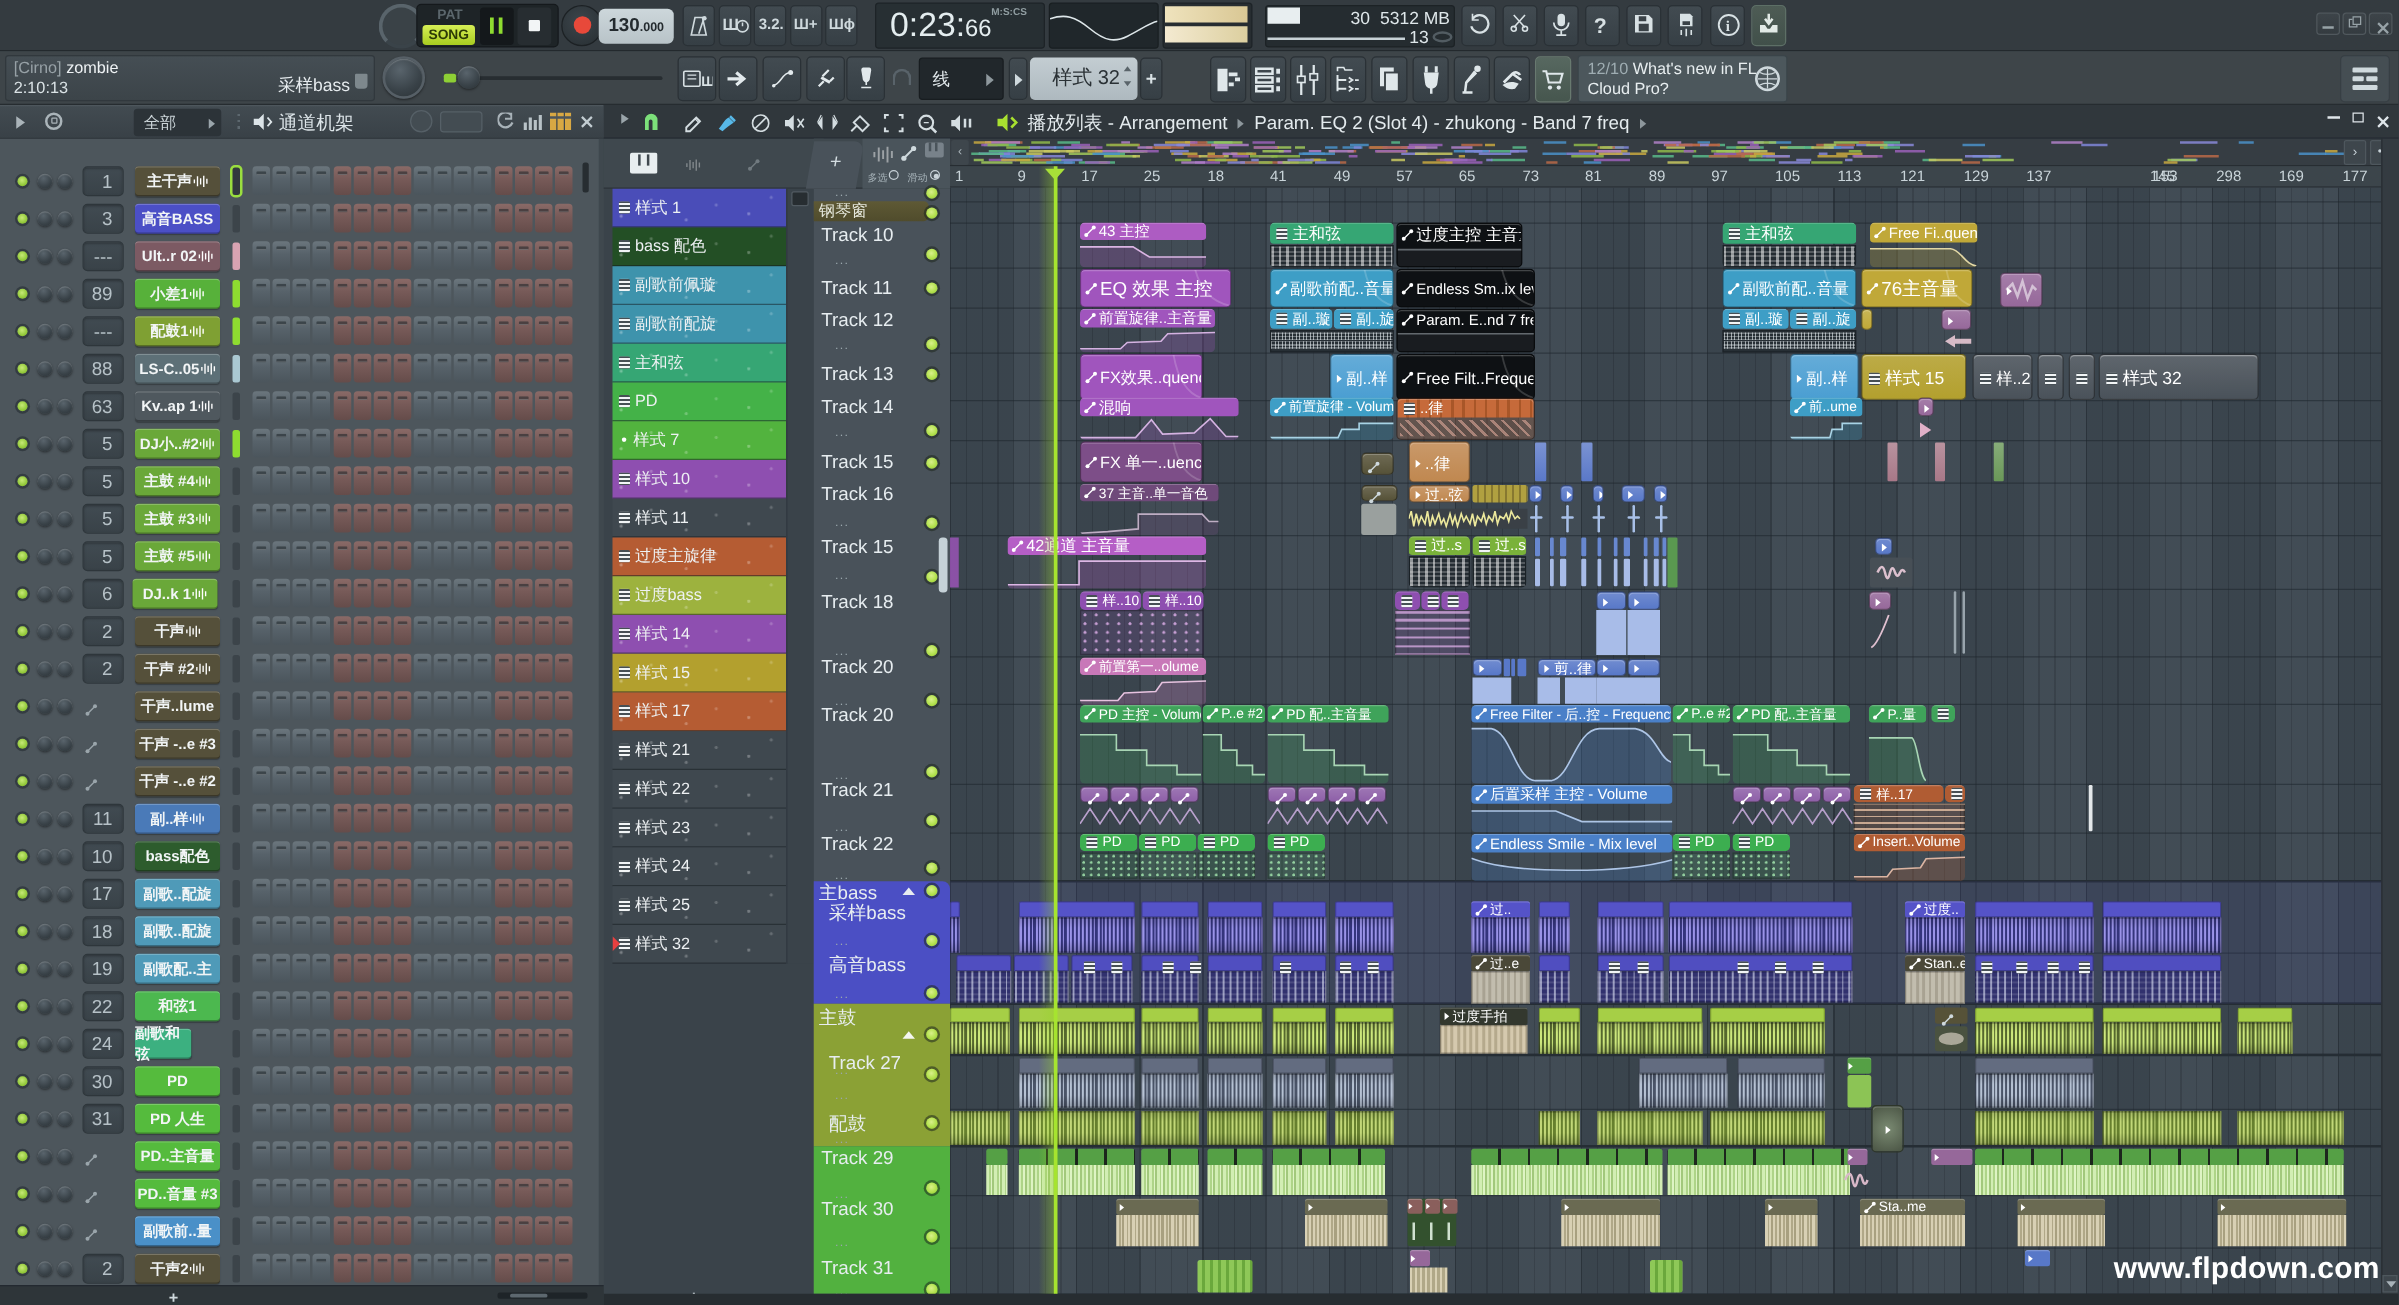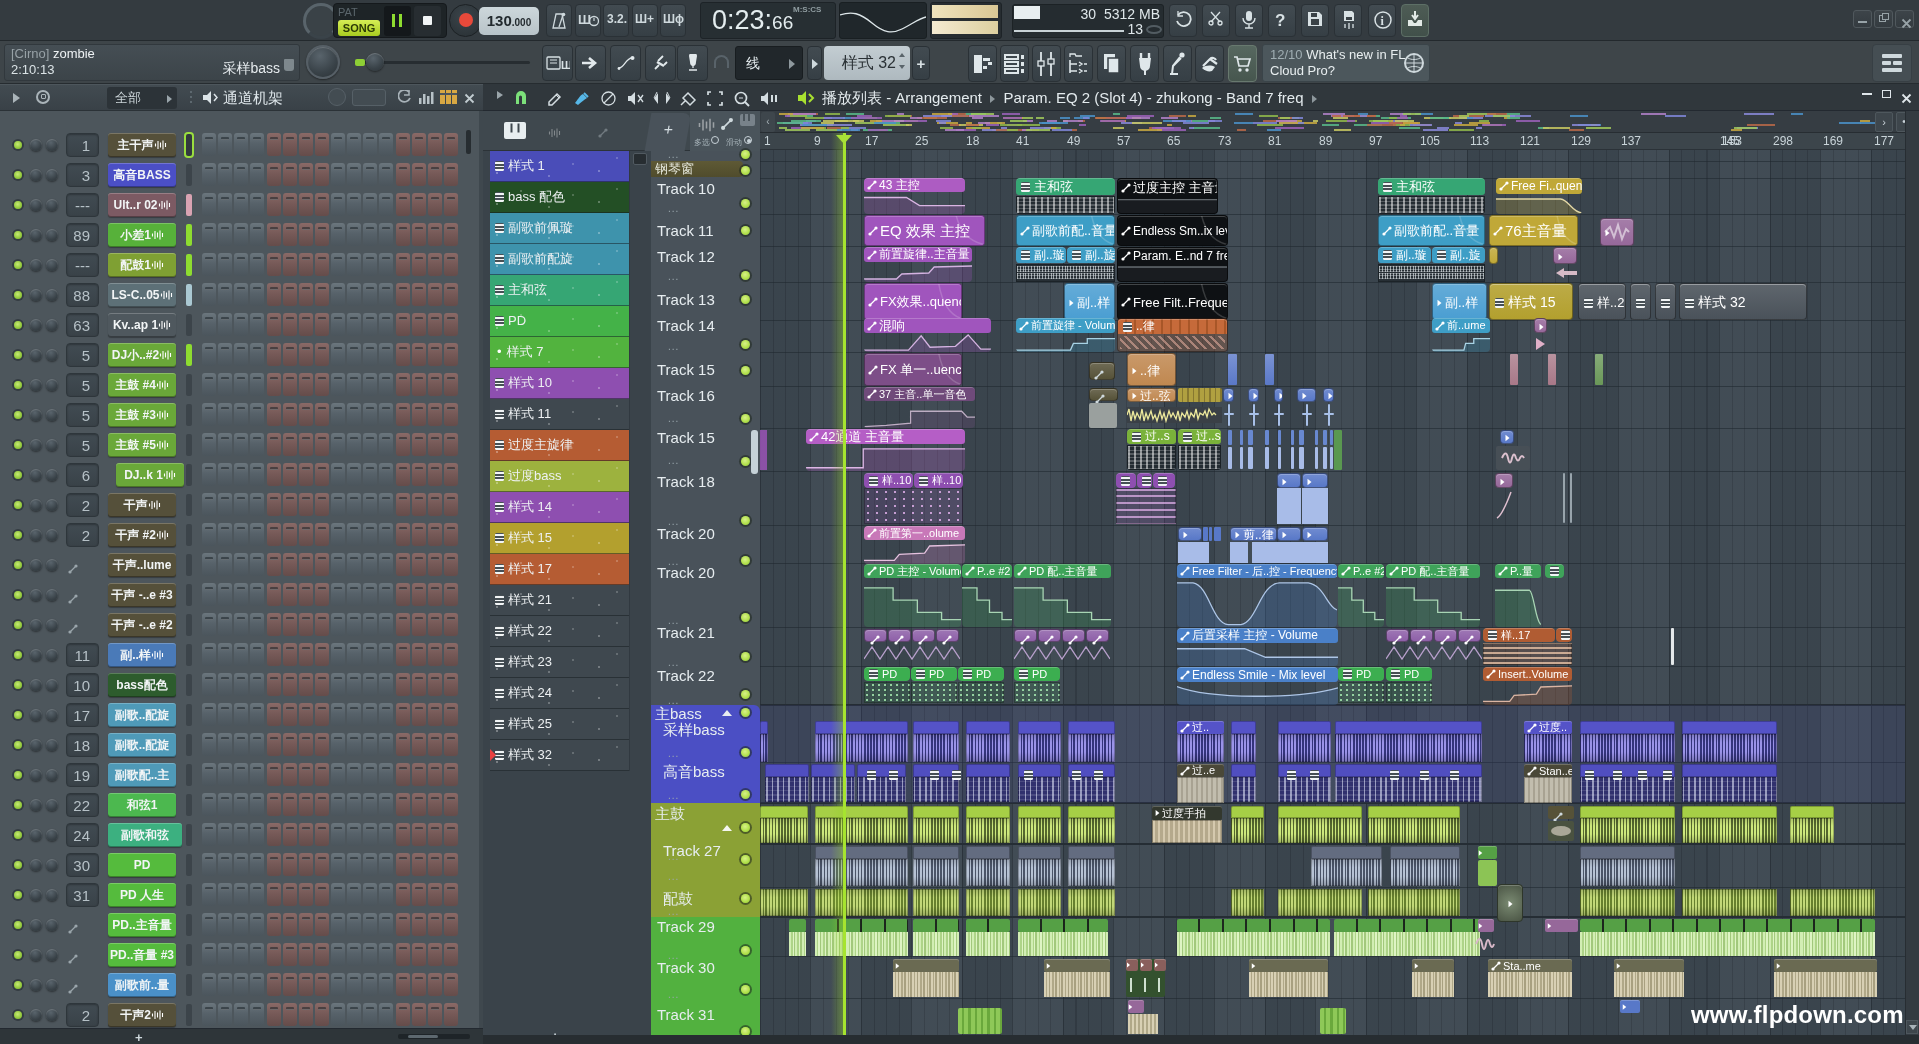--- a/index.html
+++ b/index.html
@@ -26,21 +26,21 @@
 .noise{background-image:repeating-linear-gradient(90deg,rgba(255,255,255,.5) 0 2px,transparent 2px 6px),repeating-linear-gradient(rgba(255,255,255,.22) 0 1.5px,transparent 1.5px 3.6px)}
 .vb{position:absolute;border-radius:1px}
 .ruln{position:absolute;top:1px;color:#c9d4d9;font-size:12px}
 .pj{display:inline-block;width:0;height:0;border-left:5px solid #fff;border-top:4px solid transparent;border-bottom:4px solid transparent;margin:0 3px 0 4px}
 .wc{position:absolute;width:19px;height:18px;border:1px solid #50585d;border-radius:3px;background:linear-gradient(#3d4449,#343b40)}
 </style></head><body>
 <div id="root">
 <div class="a" style="left:0;top:0;width:1919px;height:41px;background:#343b40;border-bottom:1px solid #23292d"></div>
 <div class="a" style="left:303px;top:3px;width:36px;height:36px;border-radius:50%;border:3px solid #59646b;border-bottom-color:#3a4349;background:#3a4247"></div>
 <div class="a" style="left:333px;top:3px;width:114px;height:35px;background:#1e2427;border-radius:4px;border:1px solid #15191c"></div>
-<div class="a" style="left:338px;top:6px;width:44px;height:13px;color:#5b666c;font-size:11px;font-weight:normal;text-align:left">PAT</div>
+<div class="a" style="left:338px;top:6px;width:44px;height:13px;color:#5b666c;font-size:11px;font-weight:bold;text-align:center">PAT</div>
 <div class="a" style="left:338px;top:20px;width:42px;height:16px;background:linear-gradient(#d6ee55,#a8cc20);border-radius:3px;color:#2c3a06;font-size:11px;font-weight:bold;text-align:center;line-height:16px">SONG</div>
 <div class="a" style="left:384px;top:6px;width:27px;height:30px;background:#14181b;border-radius:3px"></div>
 <div class="a" style="left:392px;top:14px;width:3px;height:13px;background:#8edc30"></div>
     <div class="a" style="left:399px;top:14px;width:3px;height:13px;background:#8edc30"></div>
 <div class="a" style="left:414px;top:6px;width:27px;height:30px;background:#272d31;border-radius:3px"></div>
 <div class="a" style="left:423px;top:16px;width:9px;height:9px;background:#f2f5f6;border-radius:1px"></div>
 <div class="a" style="left:449px;top:4px;width:33px;height:33px;border-radius:50%;background:radial-gradient(circle at 45% 38%,#3c454b,#272e32);border:1px solid #1c2124"></div>
 <div class="a" style="left:459px;top:13px;width:14px;height:14px;border-radius:50%;background:#e8493a"></div>
 <div class="a" style="left:479px;top:7px;width:60px;height:28px;background:linear-gradient(#cdd7db,#b8c3c8);border-radius:5px;color:#232a2e;font-size:15px;font-weight:bold;text-align:center;line-height:28px">130<span style="font-size:10px">.000</span></div>
 <div class="a btn ic" style="left:546px;top:4px;width:26px;height:33px"></div>
@@ -632,21 +632,21 @@
 <i class="st sg" style="left:363.3px;top:433px"></i>
 <i class="st sg" style="left:379.4px;top:433px"></i>
 <i class="st sr" style="left:395.6px;top:433px"></i>
 <i class="st sr" style="left:411.7px;top:433px"></i>
 <i class="st sr" style="left:427.8px;top:433px"></i>
 <i class="st sr" style="left:443.9px;top:433px"></i>
 <div class="a led" style="left:14px;top:471px;width:8px;height:8px"></div>
 <div class="a knob" style="left:30px;top:469px;width:12px;height:12px"></div>
 <div class="a knob" style="left:46px;top:469px;width:12px;height:12px"></div>
 <div class="a numb" style="left:66px;top:463px;width:33px;height:24px;line-height:23px;padding-right:8px">6</div>
-<div class="a chan" style="left:116px;top:463px;width:68px;height:24px;background:#6aa839">DJ..k 1<svg width="13" height="10" viewBox="0 0 13 10">
+<div class="a chan" style="left:106px;top:463px;width:68px;height:24px;background:#6aa839">DJ..k 1<svg width="13" height="10" viewBox="0 0 13 10">
         <g stroke="#fff" stroke-width="1.1">
           <line x1="1.5" y1="3.5" x2="1.5" y2="6.5"></line>
           <line x1="4" y1="1" x2="4" y2="9"></line>
           <line x1="6.5" y1="2.5" x2="6.5" y2="7.5"></line>
           <line x1="9" y1="0.5" x2="9" y2="9.5"></line>
           <line x1="11.5" y1="3" x2="11.5" y2="7"></line>
         </g>
       </svg></div>
 <div class="a" style="left:186px;top:464px;width:6px;height:22px;background:#3c444a;border-radius:2px"></div>
 <i class="st sg" style="left:202.0px;top:463px"></i>
@@ -940,21 +940,21 @@
 <i class="st sg" style="left:363.3px;top:793px"></i>
 <i class="st sg" style="left:379.4px;top:793px"></i>
 <i class="st sr" style="left:395.6px;top:793px"></i>
 <i class="st sr" style="left:411.7px;top:793px"></i>
 <i class="st sr" style="left:427.8px;top:793px"></i>
 <i class="st sr" style="left:443.9px;top:793px"></i>
 <div class="a led" style="left:14px;top:831px;width:8px;height:8px"></div>
 <div class="a knob" style="left:30px;top:829px;width:12px;height:12px"></div>
 <div class="a knob" style="left:46px;top:829px;width:12px;height:12px"></div>
 <div class="a numb" style="left:66px;top:823px;width:33px;height:24px;line-height:23px;padding-right:8px">24</div>
-<div class="a chan" style="left:108px;top:823px;width:74px;height:24px;background:#3cb080">副歌和弦</div>
+<div class="a chan" style="left:108px;top:823px;width:45px;height:24px;background:#3cb080">副歌和弦</div>
 <div class="a" style="left:186px;top:824px;width:6px;height:22px;background:#3c444a;border-radius:2px"></div>
 <i class="st sg" style="left:202.0px;top:823px"></i>
 <i class="st sg" style="left:218.1px;top:823px"></i>
 <i class="st sg" style="left:234.3px;top:823px"></i>
 <i class="st sg" style="left:250.4px;top:823px"></i>
 <i class="st sr" style="left:266.5px;top:823px"></i>
 <i class="st sr" style="left:282.6px;top:823px"></i>
 <i class="st sr" style="left:298.8px;top:823px"></i>
 <i class="st sr" style="left:314.9px;top:823px"></i>
 <i class="st sg" style="left:331.0px;top:823px"></i>

